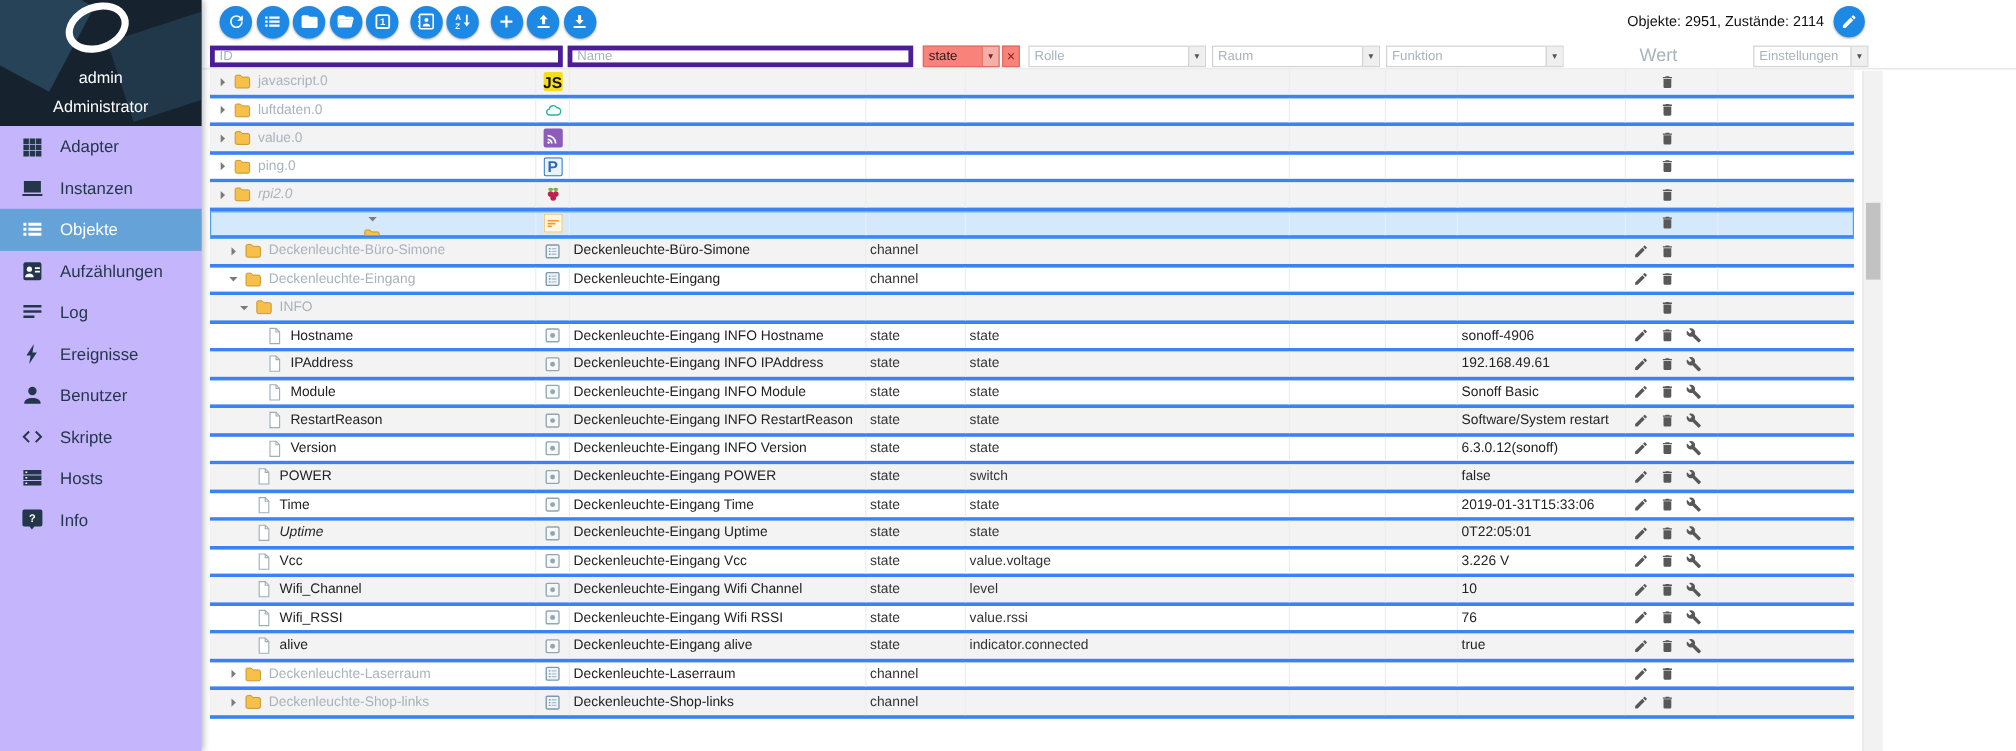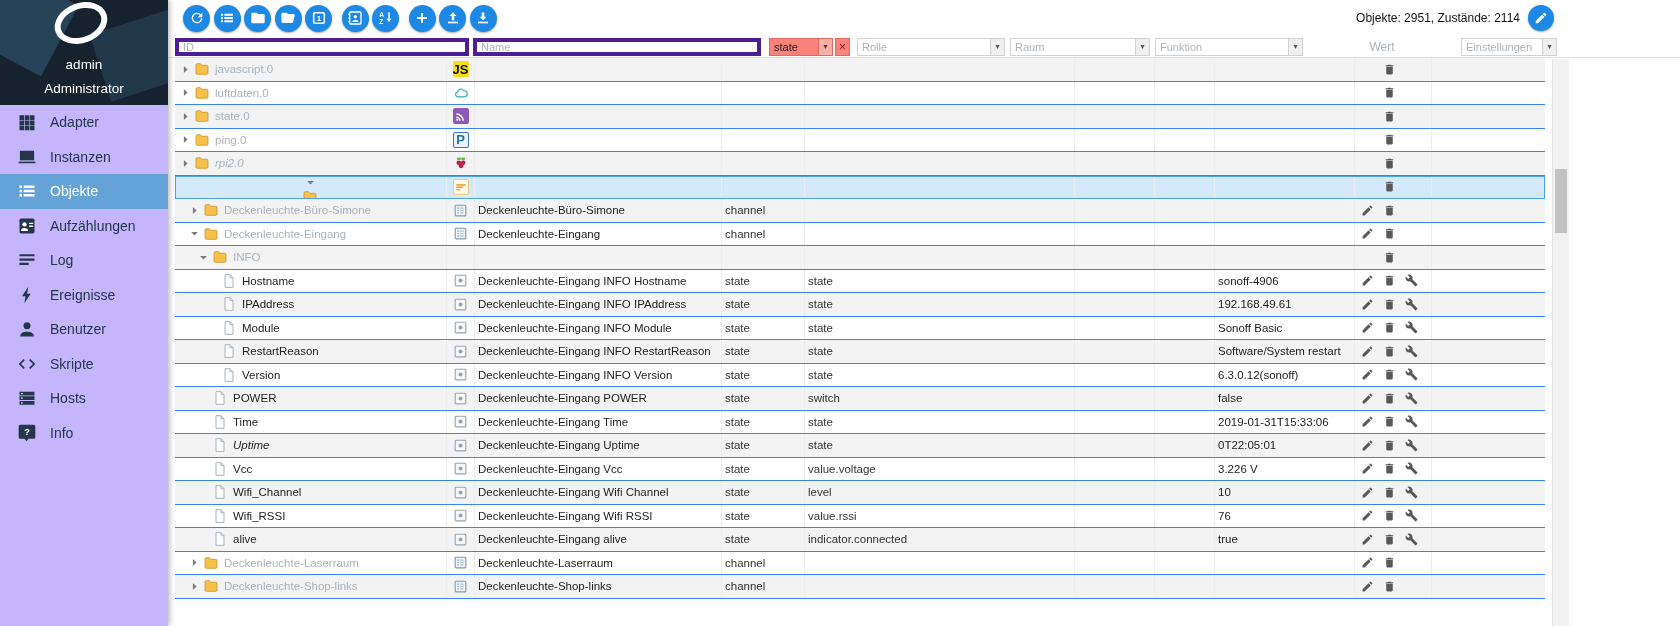--- a/index.html
+++ b/index.html
@@ -54,27 +54,27 @@
   .chev::after { content:"▾"; }
   .f-type { width:64px; background:var(--chip,#f8837a); border-color:#e2695e; }
   .f-type .chev { background:#f3b0a9; border-left-color:#e2695e; color:#7c241b; }
   .f-close { width:15px; height:18px; margin-left:2px; margin-right:7px; background:var(--chip,#f8837a);
              border:1px solid #e2695e; color:#8f1d12; font-size:12px; display:flex; align-items:center;
              justify-content:center; cursor:pointer; }
   .f-close::after { content:"×"; }
   .f-rolle { width:148px; margin-right:5px; }
   .f-raum { width:140px; margin-right:5px; }
   .f-funktion { width:148px; margin-right:5px; }
-  .f-wert { width:148px; margin-right:5px; font-size:12px; color:#a9b3bb; display:flex; align-items:center; justify-content:center; }
+  .f-wert { width:148px; margin-right:5px; font-size:15px; color:#a9b3bb; display:flex; align-items:center; justify-content:center; }
   .f-einst { width:96px; }
 
   
   .tablewrap { flex:1; padding-left:7px; overflow:hidden; background:#fff; }
   #rows { width:1370px; }
-  .trow { display:flex; height:23.5px; border-bottom:1px solid #3b82f6; cursor:pointer; }
+  .trow { display:flex; height:23.5px; border-bottom:3px solid #3b82f6; cursor:pointer; }
   .trow:nth-child(odd) { background:#f3f3f3; }
   .trow.selected { background:var(--sel-row-bg,#d4eafc); outline:1px solid var(--sel-row-border,#4ea3e4); outline-offset:-1px; }
   .tcell { display:flex; align-items:center; padding:0 3px; border-right:1px solid #ededed;
            overflow:hidden; white-space:nowrap; font-size:11.5px; color:#222; }
   .c-id { width:272px; flex:none; }
   .c-icon { width:28px; flex:none; justify-content:center; }
   .c-name { width:247px; flex:none; }
   .c-type { width:83px; flex:none; color:#333; }
   .c-role { width:270px; flex:none; color:#333; }
   .c-room { width:80px; flex:none; }
@@ -402,21 +402,21 @@
               <span class="expander">
                 <svg viewBox="0 0 24 24">
                   <path d="M8.5 4.5l8 7.5-8 7.5z" fill="#7b7b7b"></path>
                 </svg>
               </span>
               <span class="node-icon">
                 <svg viewBox="0 0 24 24">
                   <path d="M3 6a2 2 0 012-2h4.6l2 2.4H19a2 2 0 012 2V18a2 2 0 01-2 2H5a2 2 0 01-2-2z" fill="#f7c04a" stroke="#c68d1d" stroke-width="1.1"></path>
                 </svg>
               </span>
-              <span class="id-text dim">state.0</span>
+              <span class="id-text dim">value.0</span>
             </div>
             <div class="tcell c-icon">
               <span class="achip" style="background: rgb(141, 91, 185);">
                 <svg viewBox="0 0 24 24">
                   <path d="M4 8.5A11.5 11.5 0 0115.5 20M4 14a6 6 0 016 6" fill="none" stroke="#fff" stroke-width="2.6"></path>
                   <circle cx="5.4" cy="18.6" r="1.7" fill="#fff"></circle>
                 </svg>
               </span>
             </div>
             <div class="tcell c-name">

